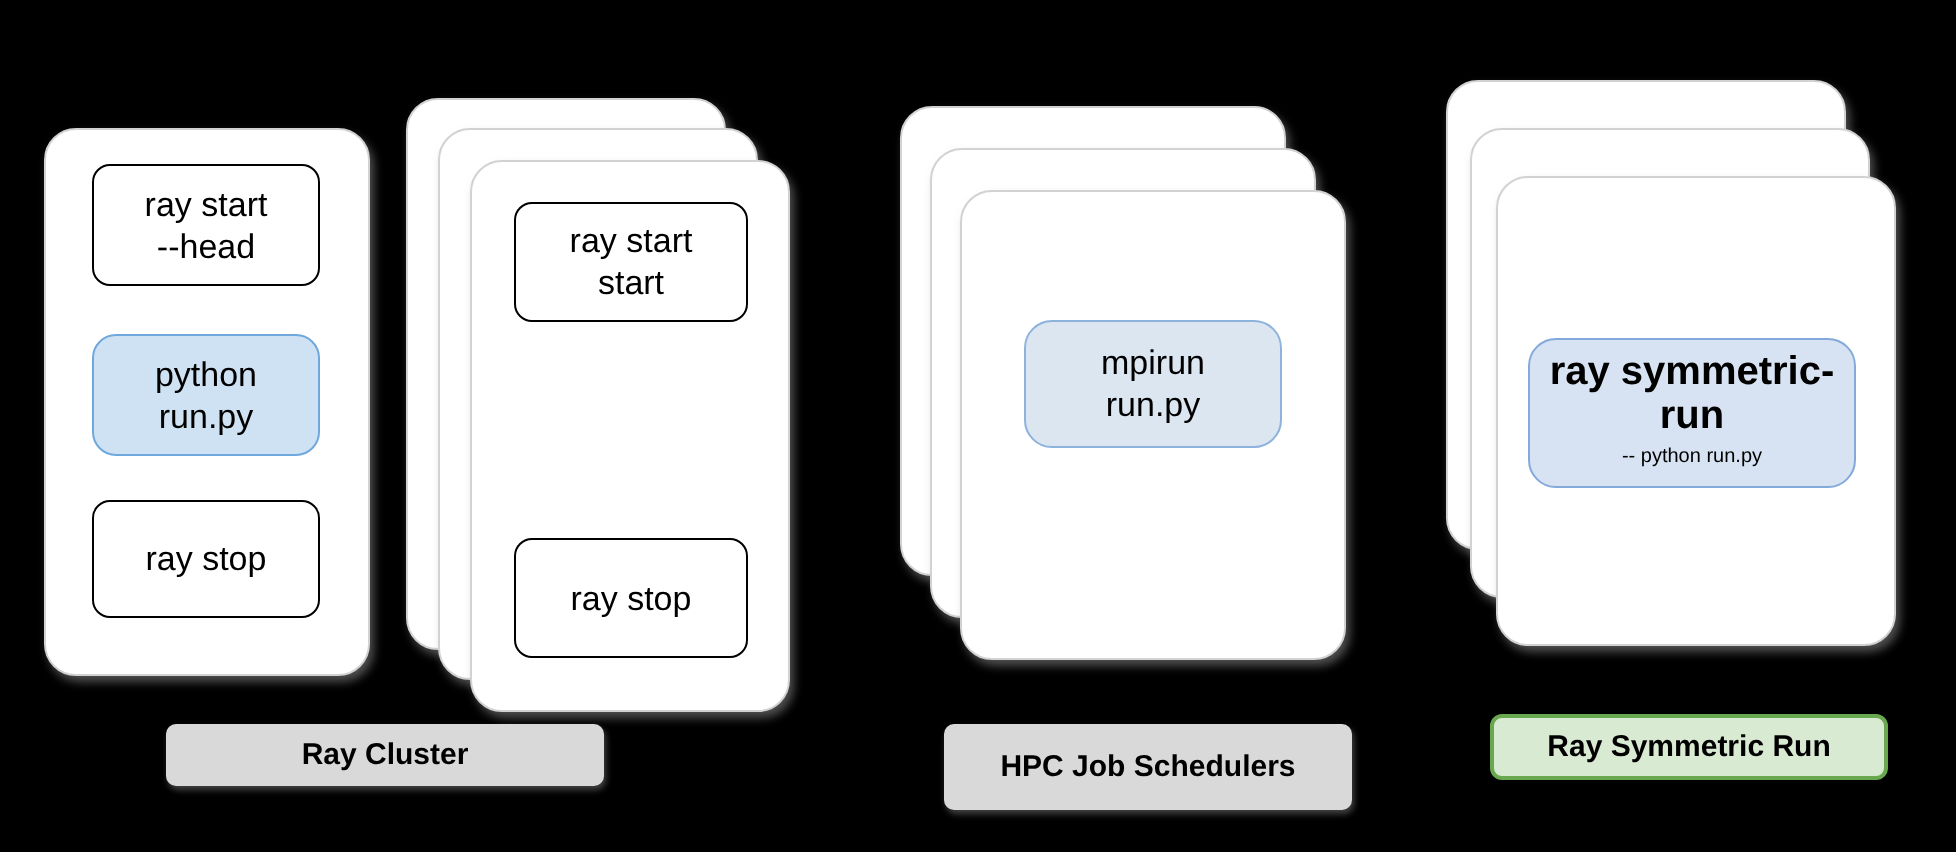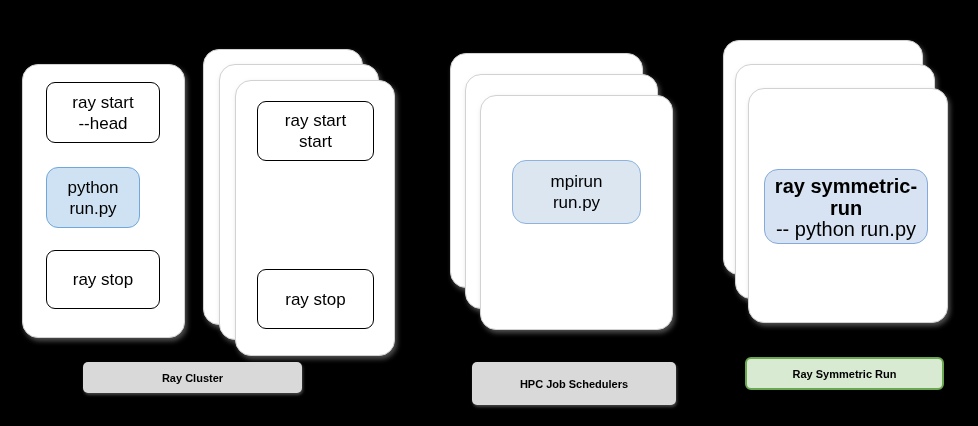--- a/index.html
+++ b/index.html
@@ -49,26 +49,26 @@
     background: #dce6f1;
     border: 1.5px solid #8db3dd;
     border-radius: 14px;
   }
   .cmd.hl-sym {
     background: #d7e3f2;
     border: 1.5px solid #84aadb;
     border-radius: 14px;
   }
   .cmd .bold-line { font-weight: bold; font-size: 20px; line-height: 22px; }
-  .cmd .sub-line  { font-size: 20px; line-height: 20px; }
+  .cmd .sub-line  { font-size: 10px; line-height: 20px; }
 
   
   #g1-card { left: 22px; top: 64px; width: 163px; height: 274px; }
   #g1-b1 { left: 23px; top: 17px;  width: 114px; height: 61px; }
-  #g1-b2 { left: 23px; top: 102px; width: 94px; height: 61px; }
+  #g1-b2 { left: 23px; top: 102px; width: 114px; height: 61px; }
   #g1-b3 { left: 23px; top: 185px; width: 114px; height: 59px; }
 
   
   .g2-size { width: 160px; height: 276px; }
   #g2-back  { left: 203px; top: 49px; }
   #g2-mid   { left: 219px; top: 64px; }
   #g2-front { left: 235px; top: 80px; }
   #g2-b1 { left: 21px; top: 20px;  width: 117px; height: 60px; }
   #g2-b2 { left: 21px; top: 188px; width: 117px; height: 60px; }
 
@@ -87,21 +87,21 @@
   #g4-b1 { left: 15px; top: 80px; width: 164px; height: 75px; }
 
   
   .badge {
     position: absolute;
     box-sizing: border-box;
     display: flex;
     align-items: center;
     justify-content: center;
     font-weight: bold;
-    font-size: 11px;
+    font-size: 15px;
     color: #000000;
   }
   .badge.gray {
     background: #d9d9d9;
     border-radius: 5px;
     box-shadow: 1px 2px 3px rgba(150,150,150,0.45);
   }
   .badge.green {
     background: #d9ead3;
     border: 2.5px solid #6aa84f;

